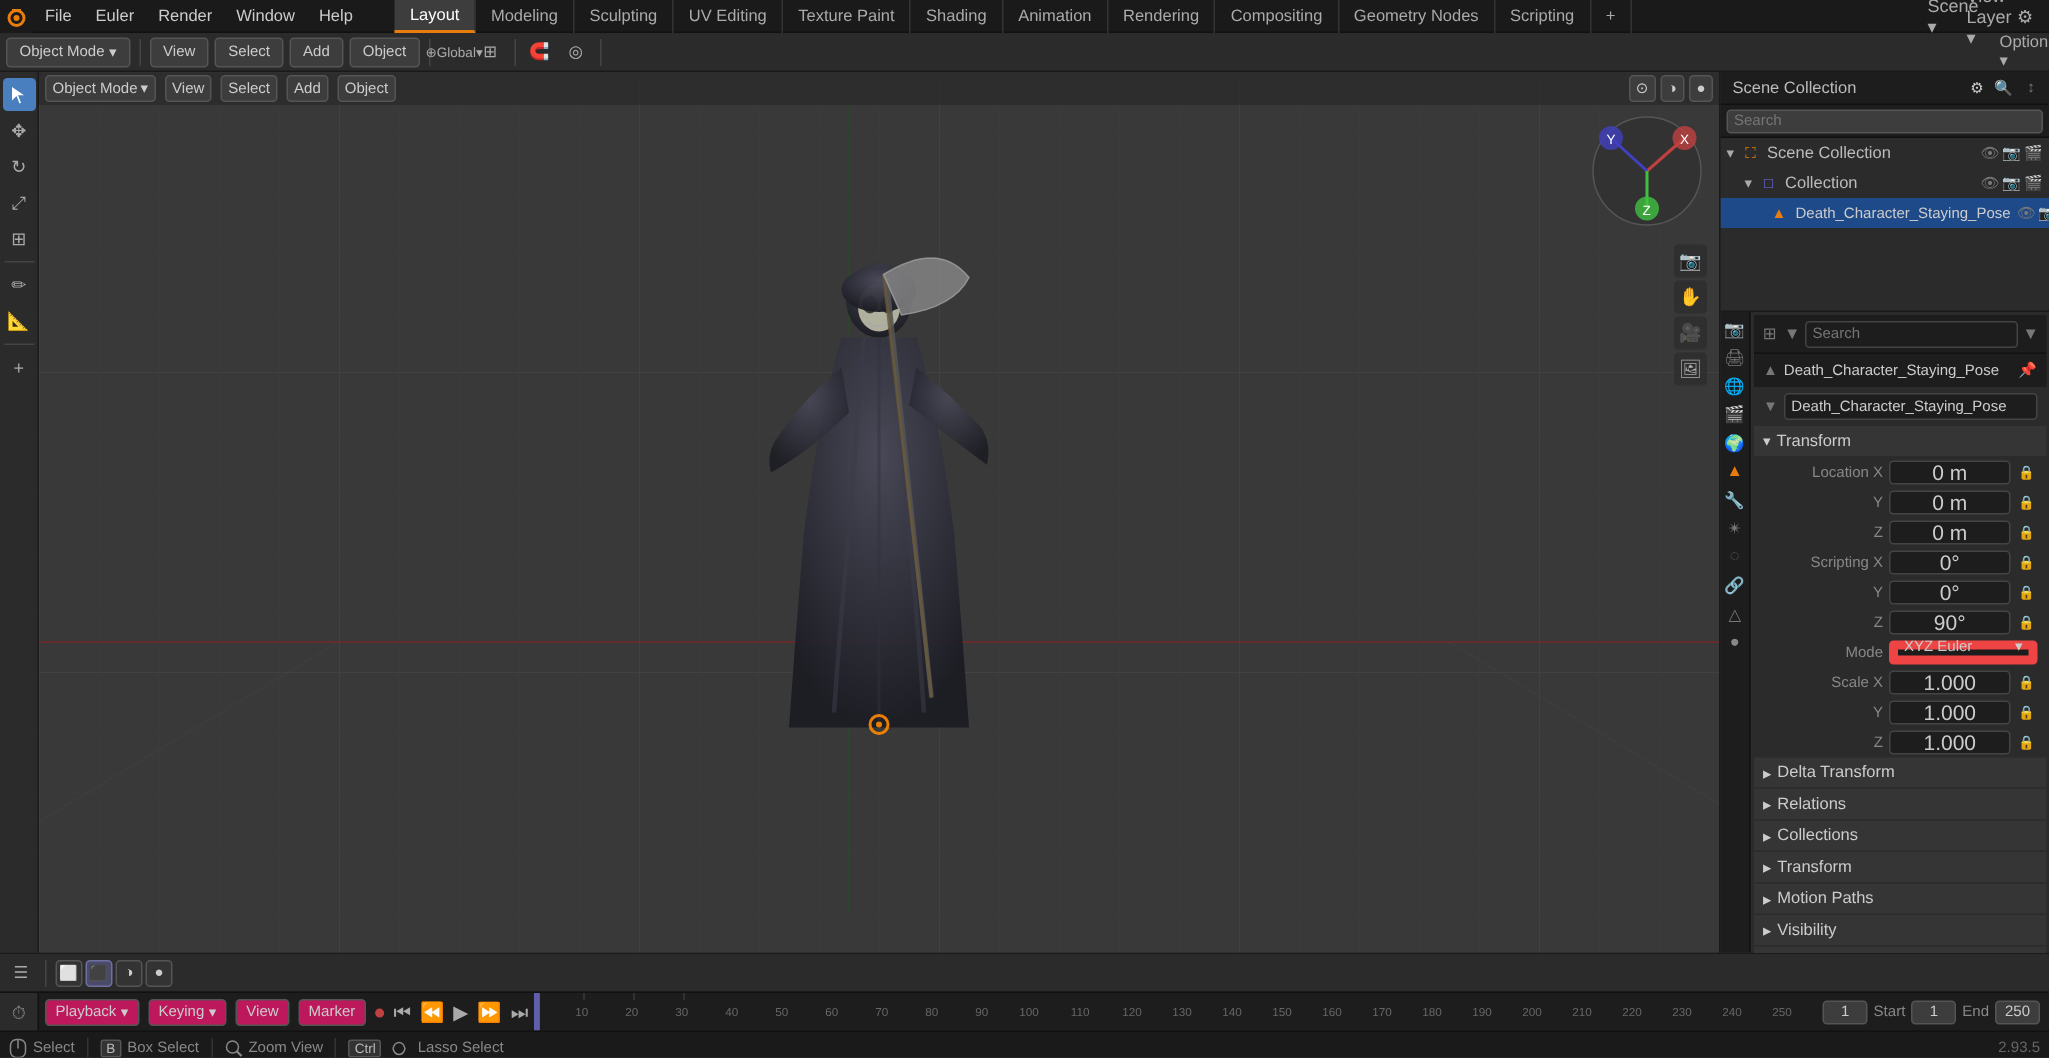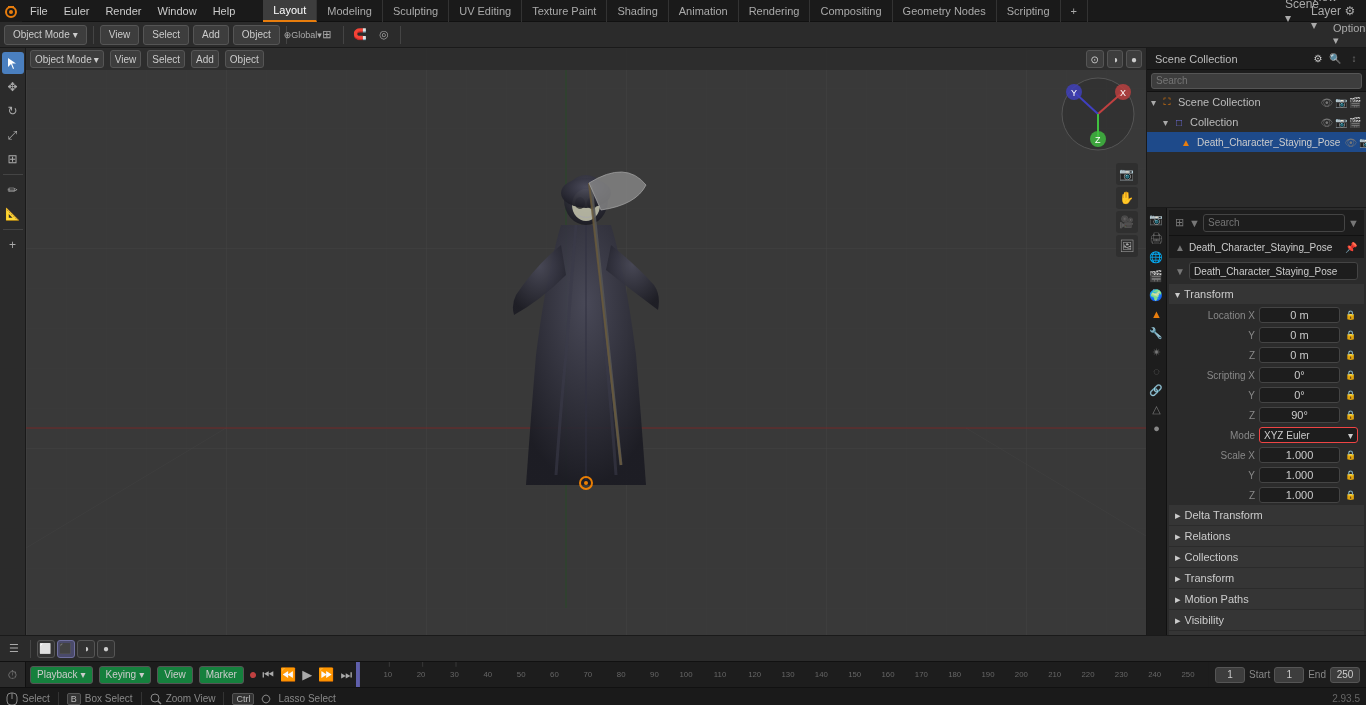--- a/index.html
+++ b/index.html
@@ -289,38 +289,38 @@
     }
     .prop-field {
       flex: 1;
       height: 16px;
       background: #1d1d1d;
       border: 1px solid #444;
       border-radius: 3px;
       display: flex;
       align-items: center;
       justify-content: center;
-      font-size: 11px;
+      font-size: 14px;
       color: #ccc;
       cursor: text;
       position: relative;
     }
     .prop-field-lock {
       width: 14px; height: 14px;
       display: flex; align-items: center; justify-content: center;
       color: #666; font-size: 9px; cursor: pointer;
     }
     .prop-dropdown {
       flex: 1;
       height: 16px;
       background: #1d1d1d;
-      border: 1px solid #ef4444;
-      border-radius: 3px;
-      display: flex;
-      align-items: center;
+      border: 6px solid #ef4444;
+      border-radius: 3px;
+      display: flex;
+      align-items: flex-end;
       padding: 0 4px;
       font-size: 10px;
       color: #ccc;
       cursor: pointer;
       justify-content: space-between;
     }
 
     
     #viewport-right-icons {
       position: absolute;
@@ -369,21 +369,21 @@
     #timeline-toolbar {
       display: flex;
       align-items: center;
       padding: 0 4px;
       gap: 6px;
       height: 100%;
     }
     .tl-btn {
       height: 18px;
       padding: 0 6px;
-      background: #15803d;
+      background: #be185d;
       border: 1px solid #555;
       border-radius: 3px;
       color: #ccc;
       font-size: 10px;
       cursor: pointer;
       display: flex; align-items: center; gap: 3px;
     }
     .tl-icon { color: #aaa; font-size: 13px; cursor: pointer; display: flex; align-items: center; }
     #timeline-ruler {
       flex: 1;

